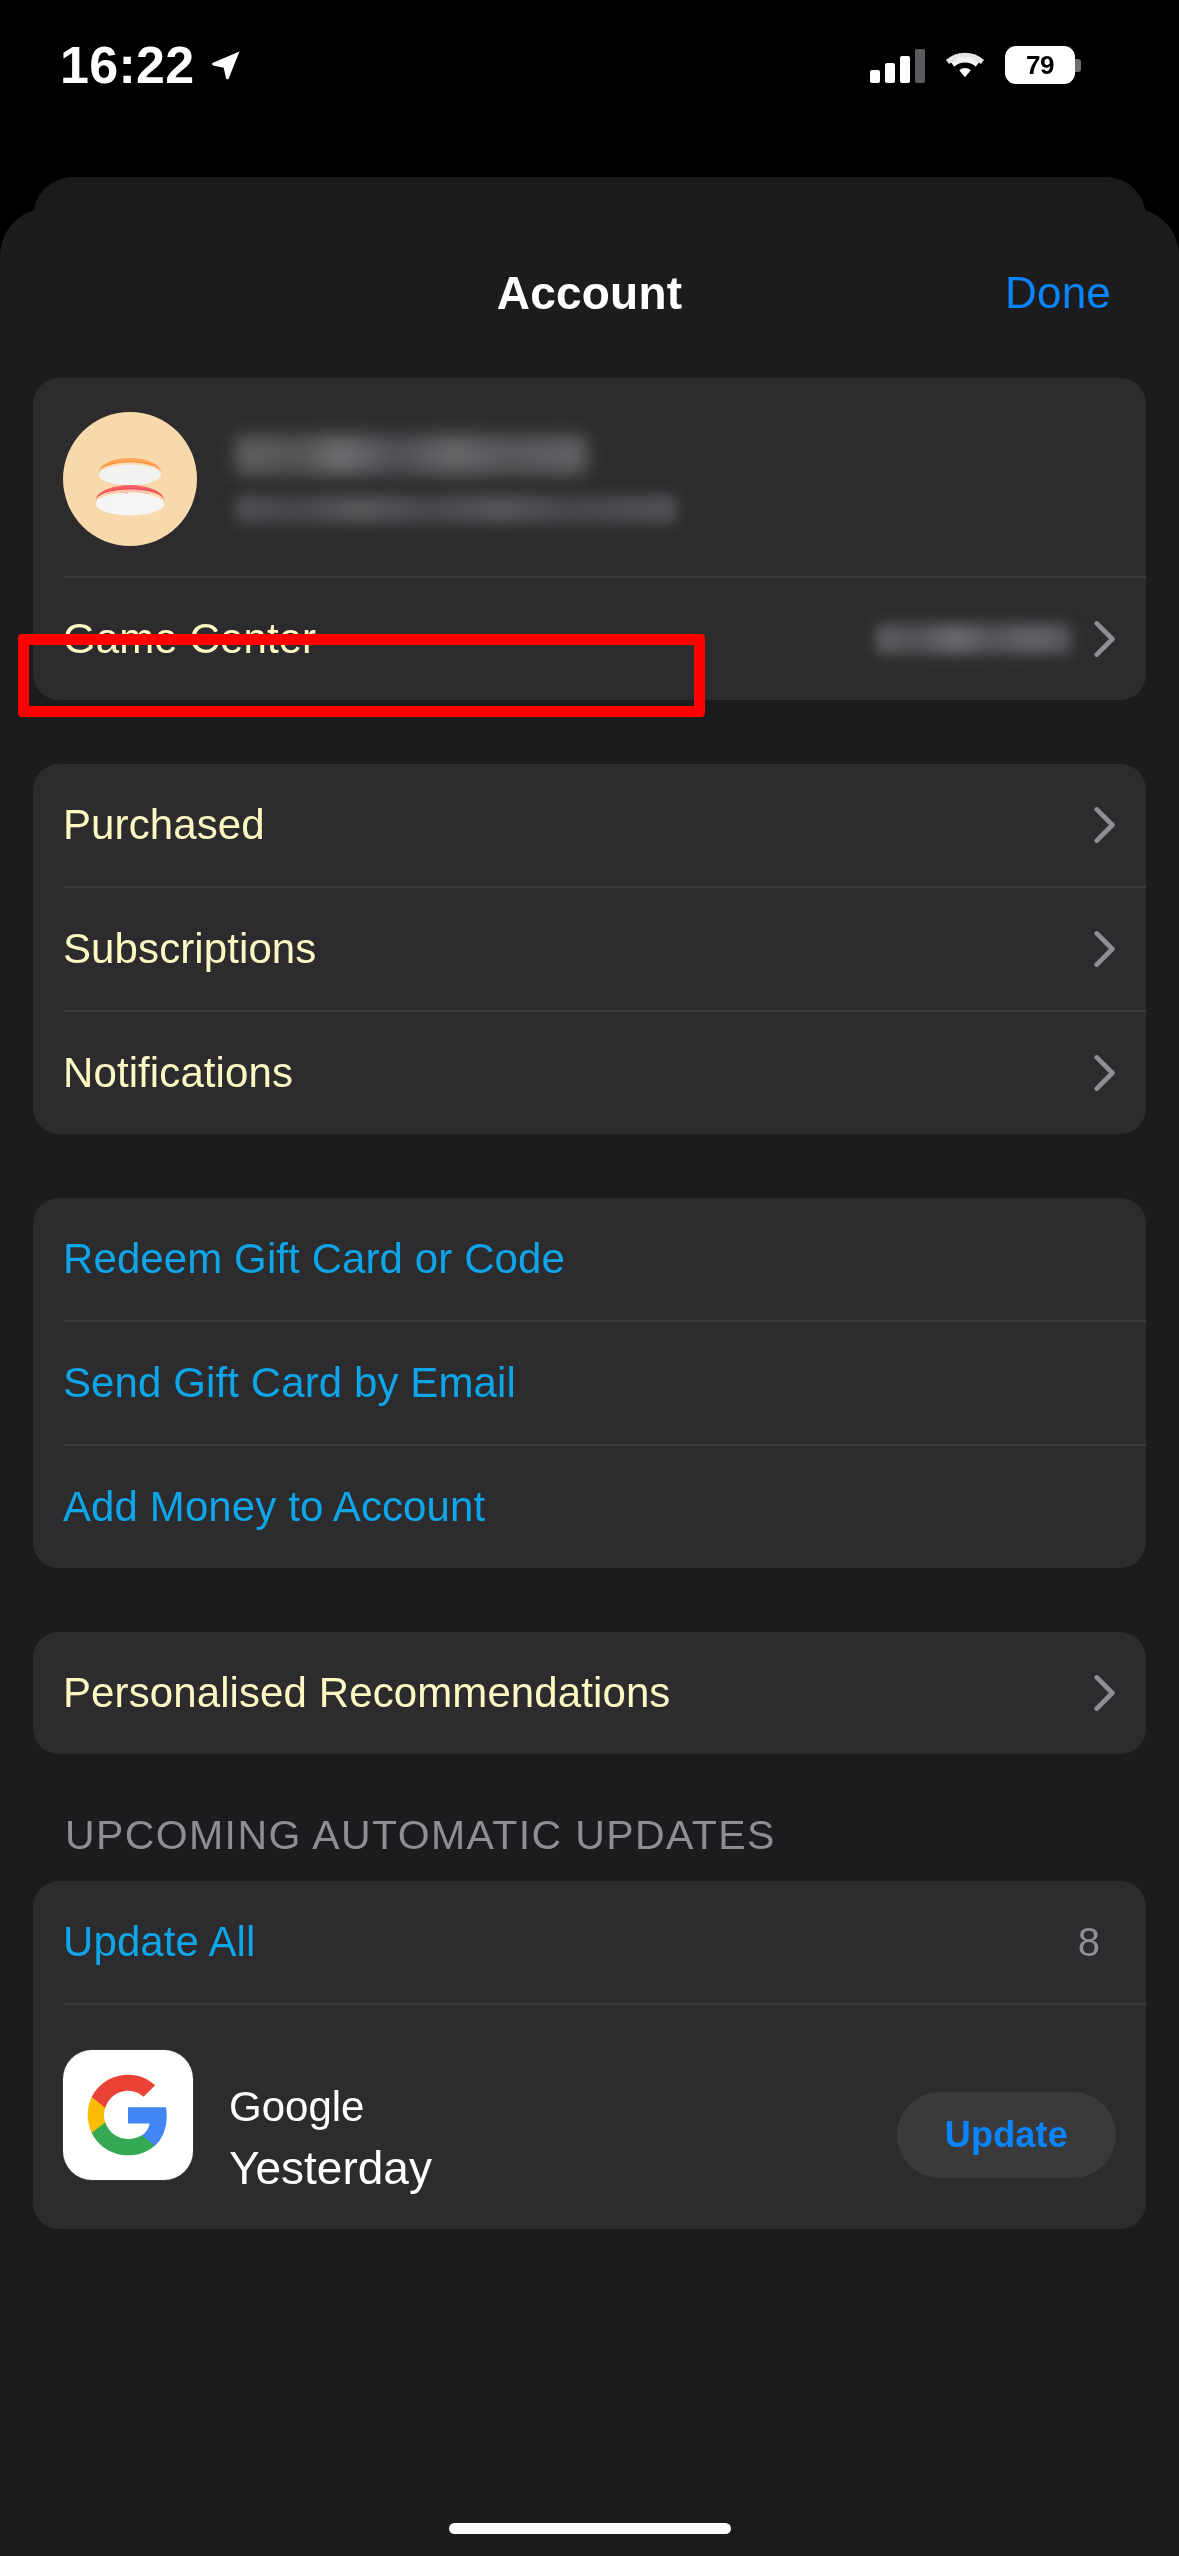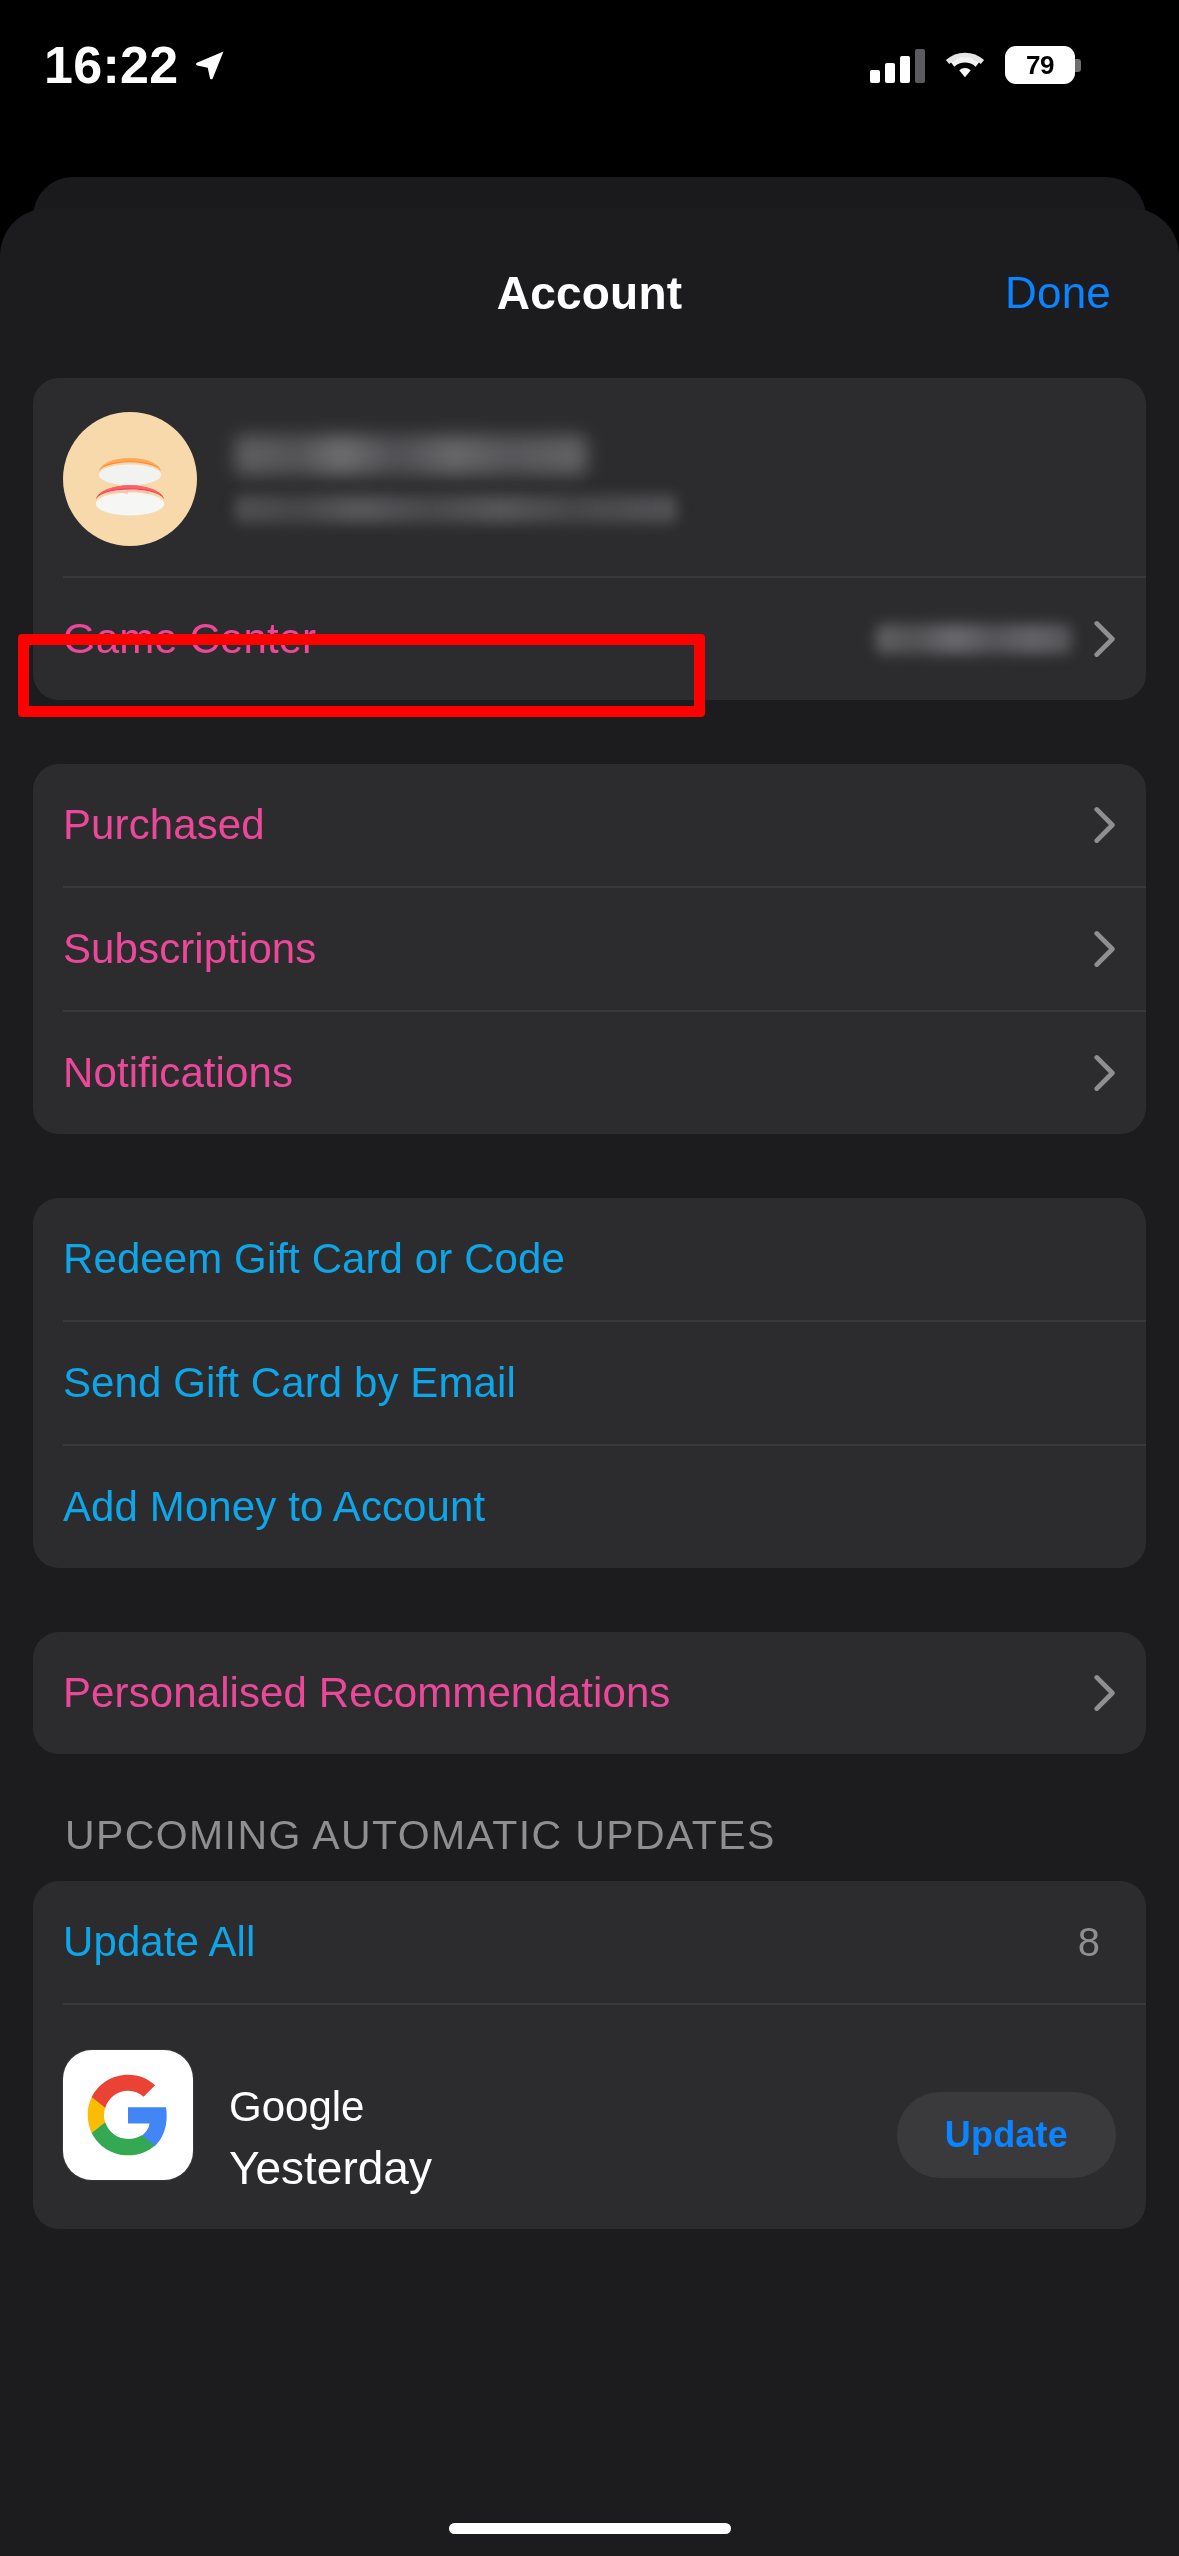--- a/index.html
+++ b/index.html
@@ -9,21 +9,21 @@
     font-family:"Liberation Sans", sans-serif;
     -webkit-font-smoothing:antialiased;
     overflow:hidden;
   }
   .screen { position:relative; width:1179px; height:2556px; background:#000; overflow:hidden; }
 
   
   .statusbar {
     position:absolute; top:0; left:0; width:1179px; height:130px;
     display:flex; align-items:center; justify-content:space-between;
-    padding:0 98px 0 44px; color:#fff; z-index:40;
+    padding:0 98px 0 60px; color:#fff; z-index:40;
   }
   .sb-left { display:flex; align-items:center; gap:14px; }
   .sb-time { font-size:52px; font-weight:600; letter-spacing:0.3px; line-height:1; }
   .loc-arrow { width:34px; height:34px; display:block; }
   .sb-right { display:flex; align-items:center; gap:19px; }
   .sig { display:flex; align-items:flex-end; gap:5px; height:36px; }
   .sig i { width:10px; background:#fff; border-radius:2px; display:block; }
   .sig i:nth-child(1){ height:13px; }
   .sig i:nth-child(2){ height:20px; }
   .sig i:nth-child(3){ height:27px; }
@@ -67,21 +67,21 @@
   
   .content { padding:0 33px; }
   .card { background:#2c2c2e; border-radius:26px; overflow:hidden; }
   .gap-lg { height:64px; }
   .gap-md { height:58px; }
 
   .row {
     position:relative; display:flex; align-items:center;
     min-height:122px; padding:0 30px 0 30px;
   }
-  .row-label { font-size:42px; color:#ec4899; letter-spacing:0.1px; white-space:nowrap; }
+  .row-label { font-size:42px; color:#fef9c3; letter-spacing:0.1px; white-space:nowrap; }
   .row-label.blue { color:#0ea5e9; }
   .row-spacer { flex:1; }
   .row-value { font-size:40px; color:#8e8e93; margin-right:16px; }
   .chev { width:22px; height:38px; flex:0 0 auto; }
   .divider {
     height:2px; background:#3a3a3c; margin-left:30px;
   }
 
   
   .profile { display:flex; align-items:center; padding:34px 30px 30px 30px; }

